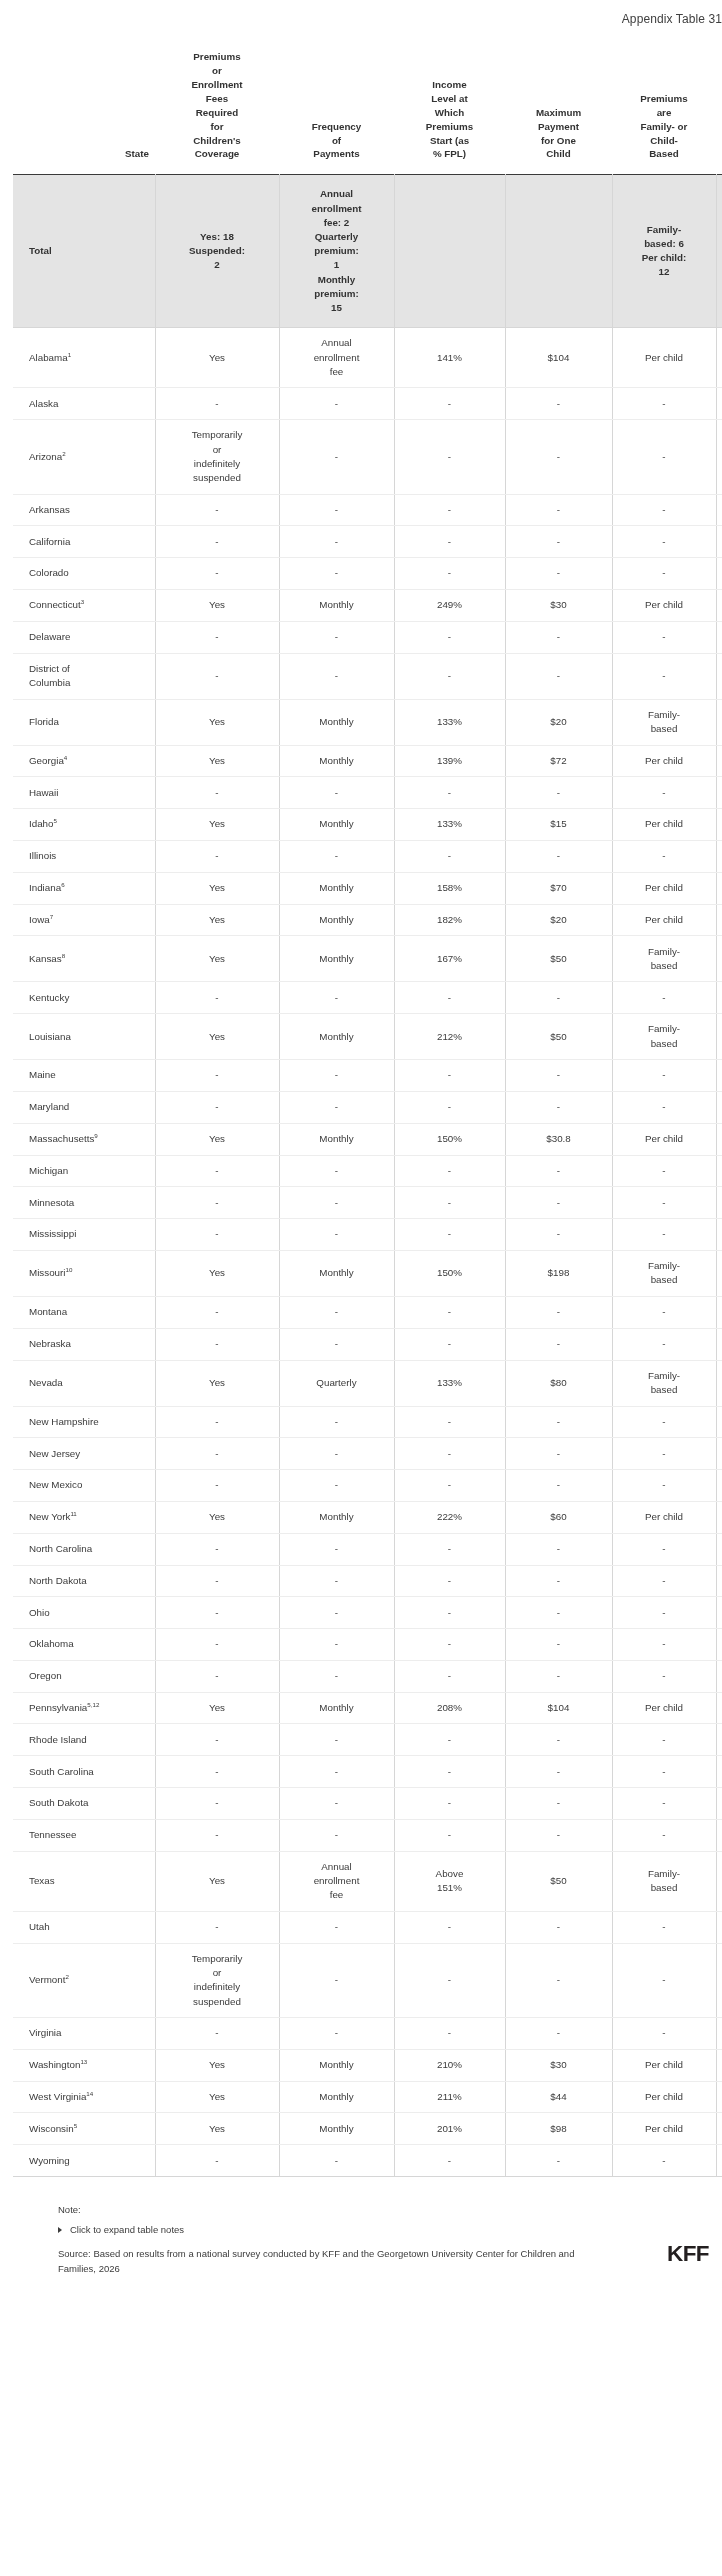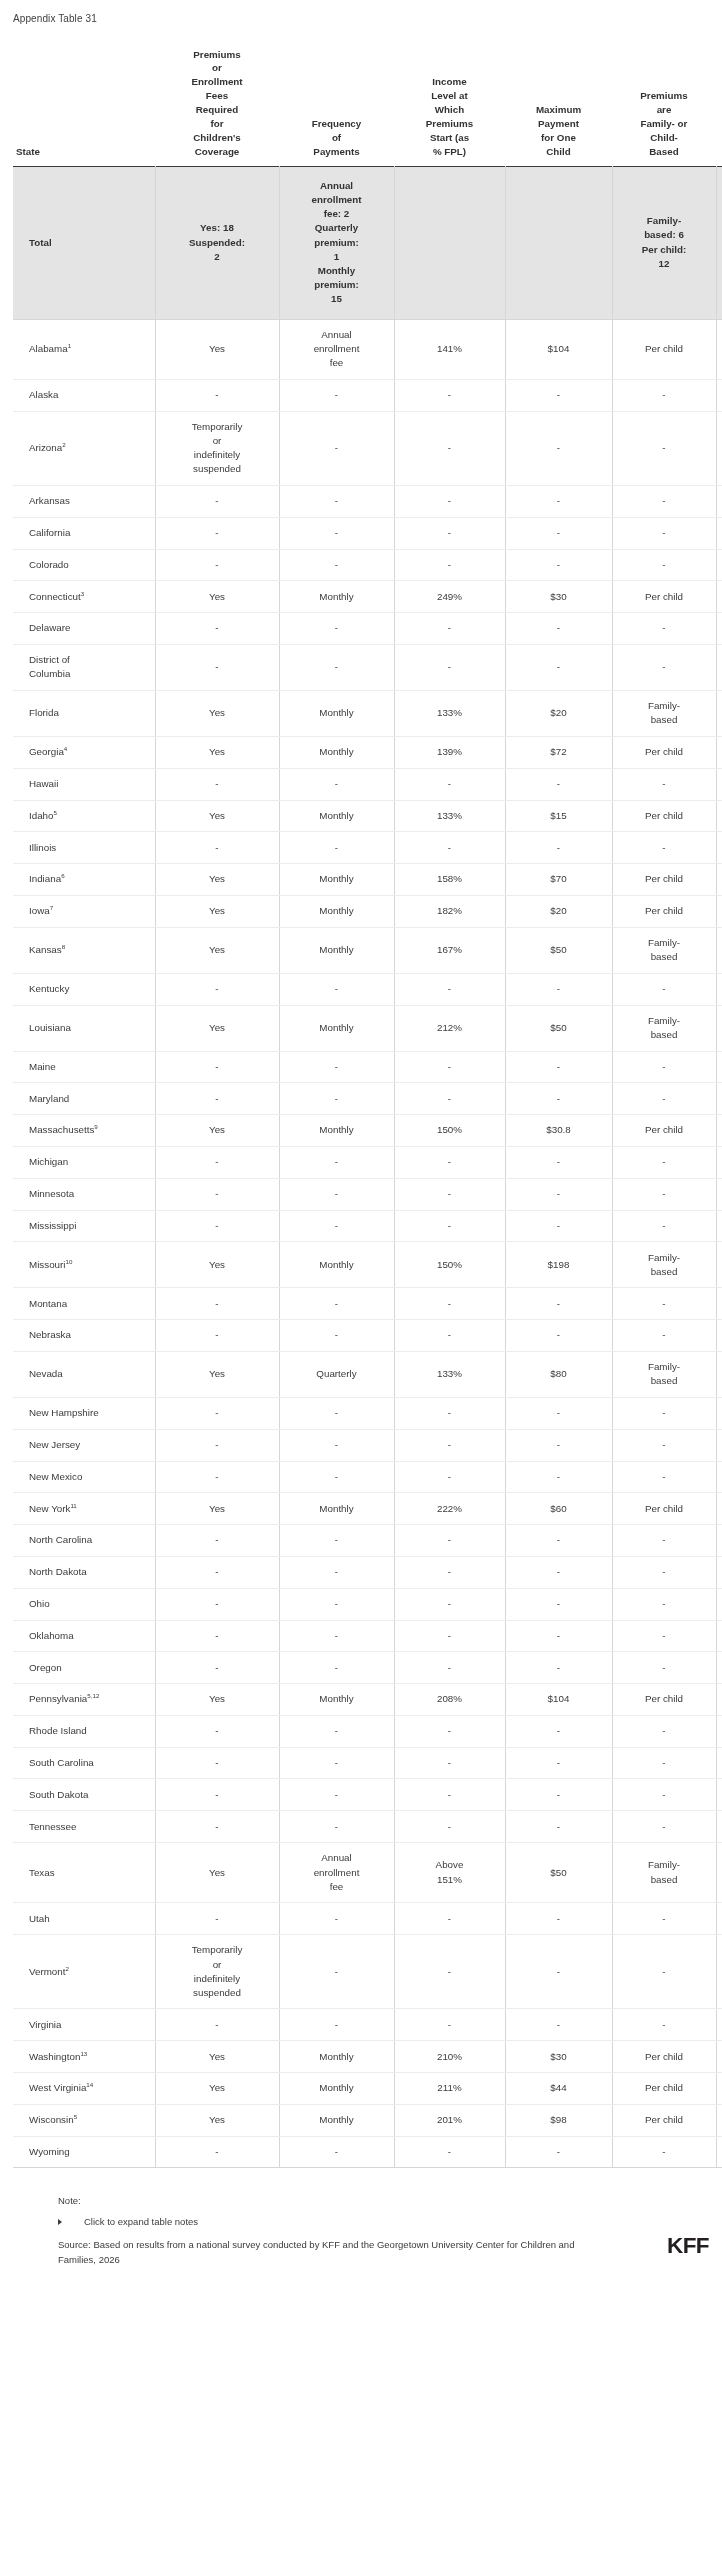--- a/index.html
+++ b/index.html
@@ -18,25 +18,26 @@
 
   .page {
     width: 722px;
     min-height: 2576px;
     position: relative;
     padding: 0;
   }
 
   
   .eyebrow {
-    font-size: 10px;
+    font-size: 12px;
     color: #404040;
     padding: 12px 0 0 13px;
     line-height: 1.3;
     letter-spacing: 0.1px;
+    text-align: right;
   }
   .title {
     font-size: 18.3px;
     font-weight: bold;
     color: #333333;
     padding: 8.3px 0 0 13px;
     line-height: 1.25;
     letter-spacing: -0.1px;
   }
 
@@ -58,27 +59,27 @@
   table.kff col.c-max   { width: 107px; }
   table.kff col.c-fam   { width: 104px; }
   table.kff col.c-pad   { width: 14px; }
 
   table.kff thead th {
     vertical-align: bottom;
     font-weight: bold;
     color: #333333;
     font-size: 9.8px;
     line-height: 1.42;
-    padding: 0 6px 7px 6px;
+    padding: 0 6px 13px 6px;
     text-align: center;
     border: none;
     background: #fff;
   }
   table.kff thead th.state-head {
-    text-align: left;
+    text-align: right;
     padding-left: 3px;
   }
   table.kff thead tr {
     border-bottom: 1.8px solid #3a3a3a;
   }
 
   table.kff tbody td {
     text-align: center;
     vertical-align: middle;
     padding: 8.3px 4.7px;
@@ -127,21 +128,21 @@
     font-size: 9.5px;
     color: #3b3b3b;
     line-height: 1.5;
   }
   .note-toggle {
     font-size: 9.5px;
     color: #3b3b3b;
     margin-top: 6px;
     display: flex;
     align-items: center;
-    gap: 22px;
+    gap: 8px;
     cursor: pointer;
     line-height: 1.5;
   }
   .tri {
     display: inline-block;
     width: 0; height: 0;
     border-left: 4.7px solid #3b3b3b;
     border-top: 3.3px solid transparent;
     border-bottom: 3.3px solid transparent;
   }

